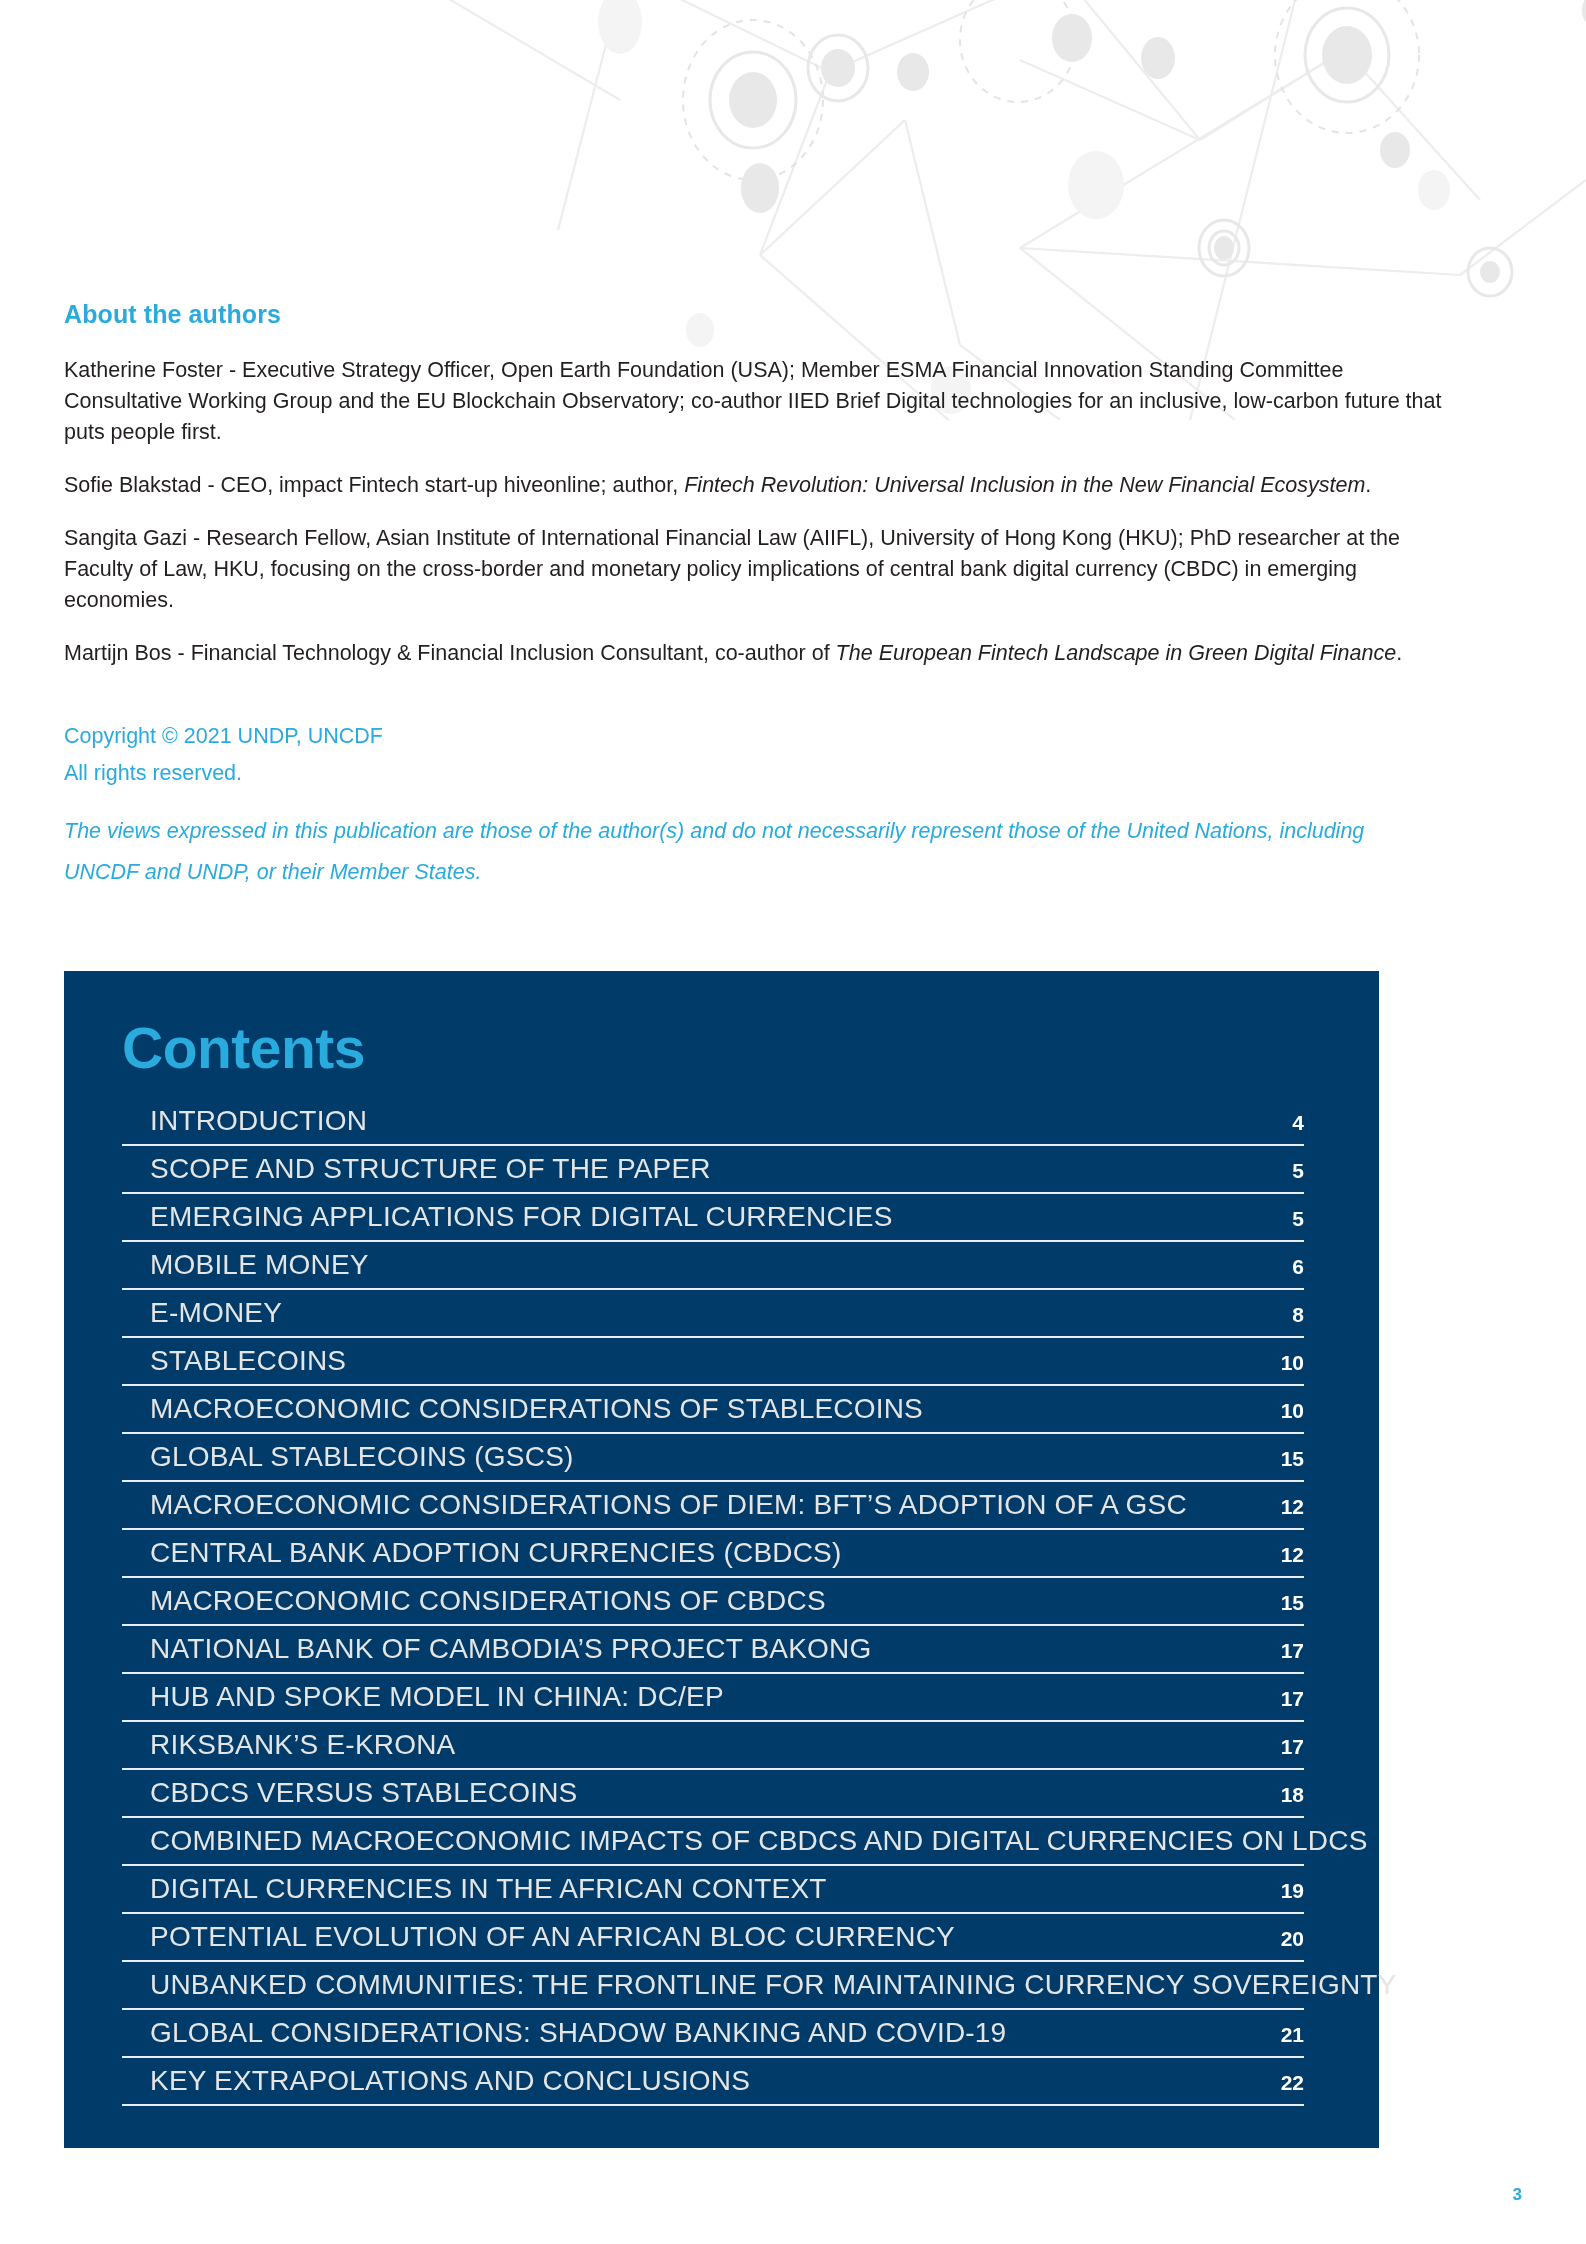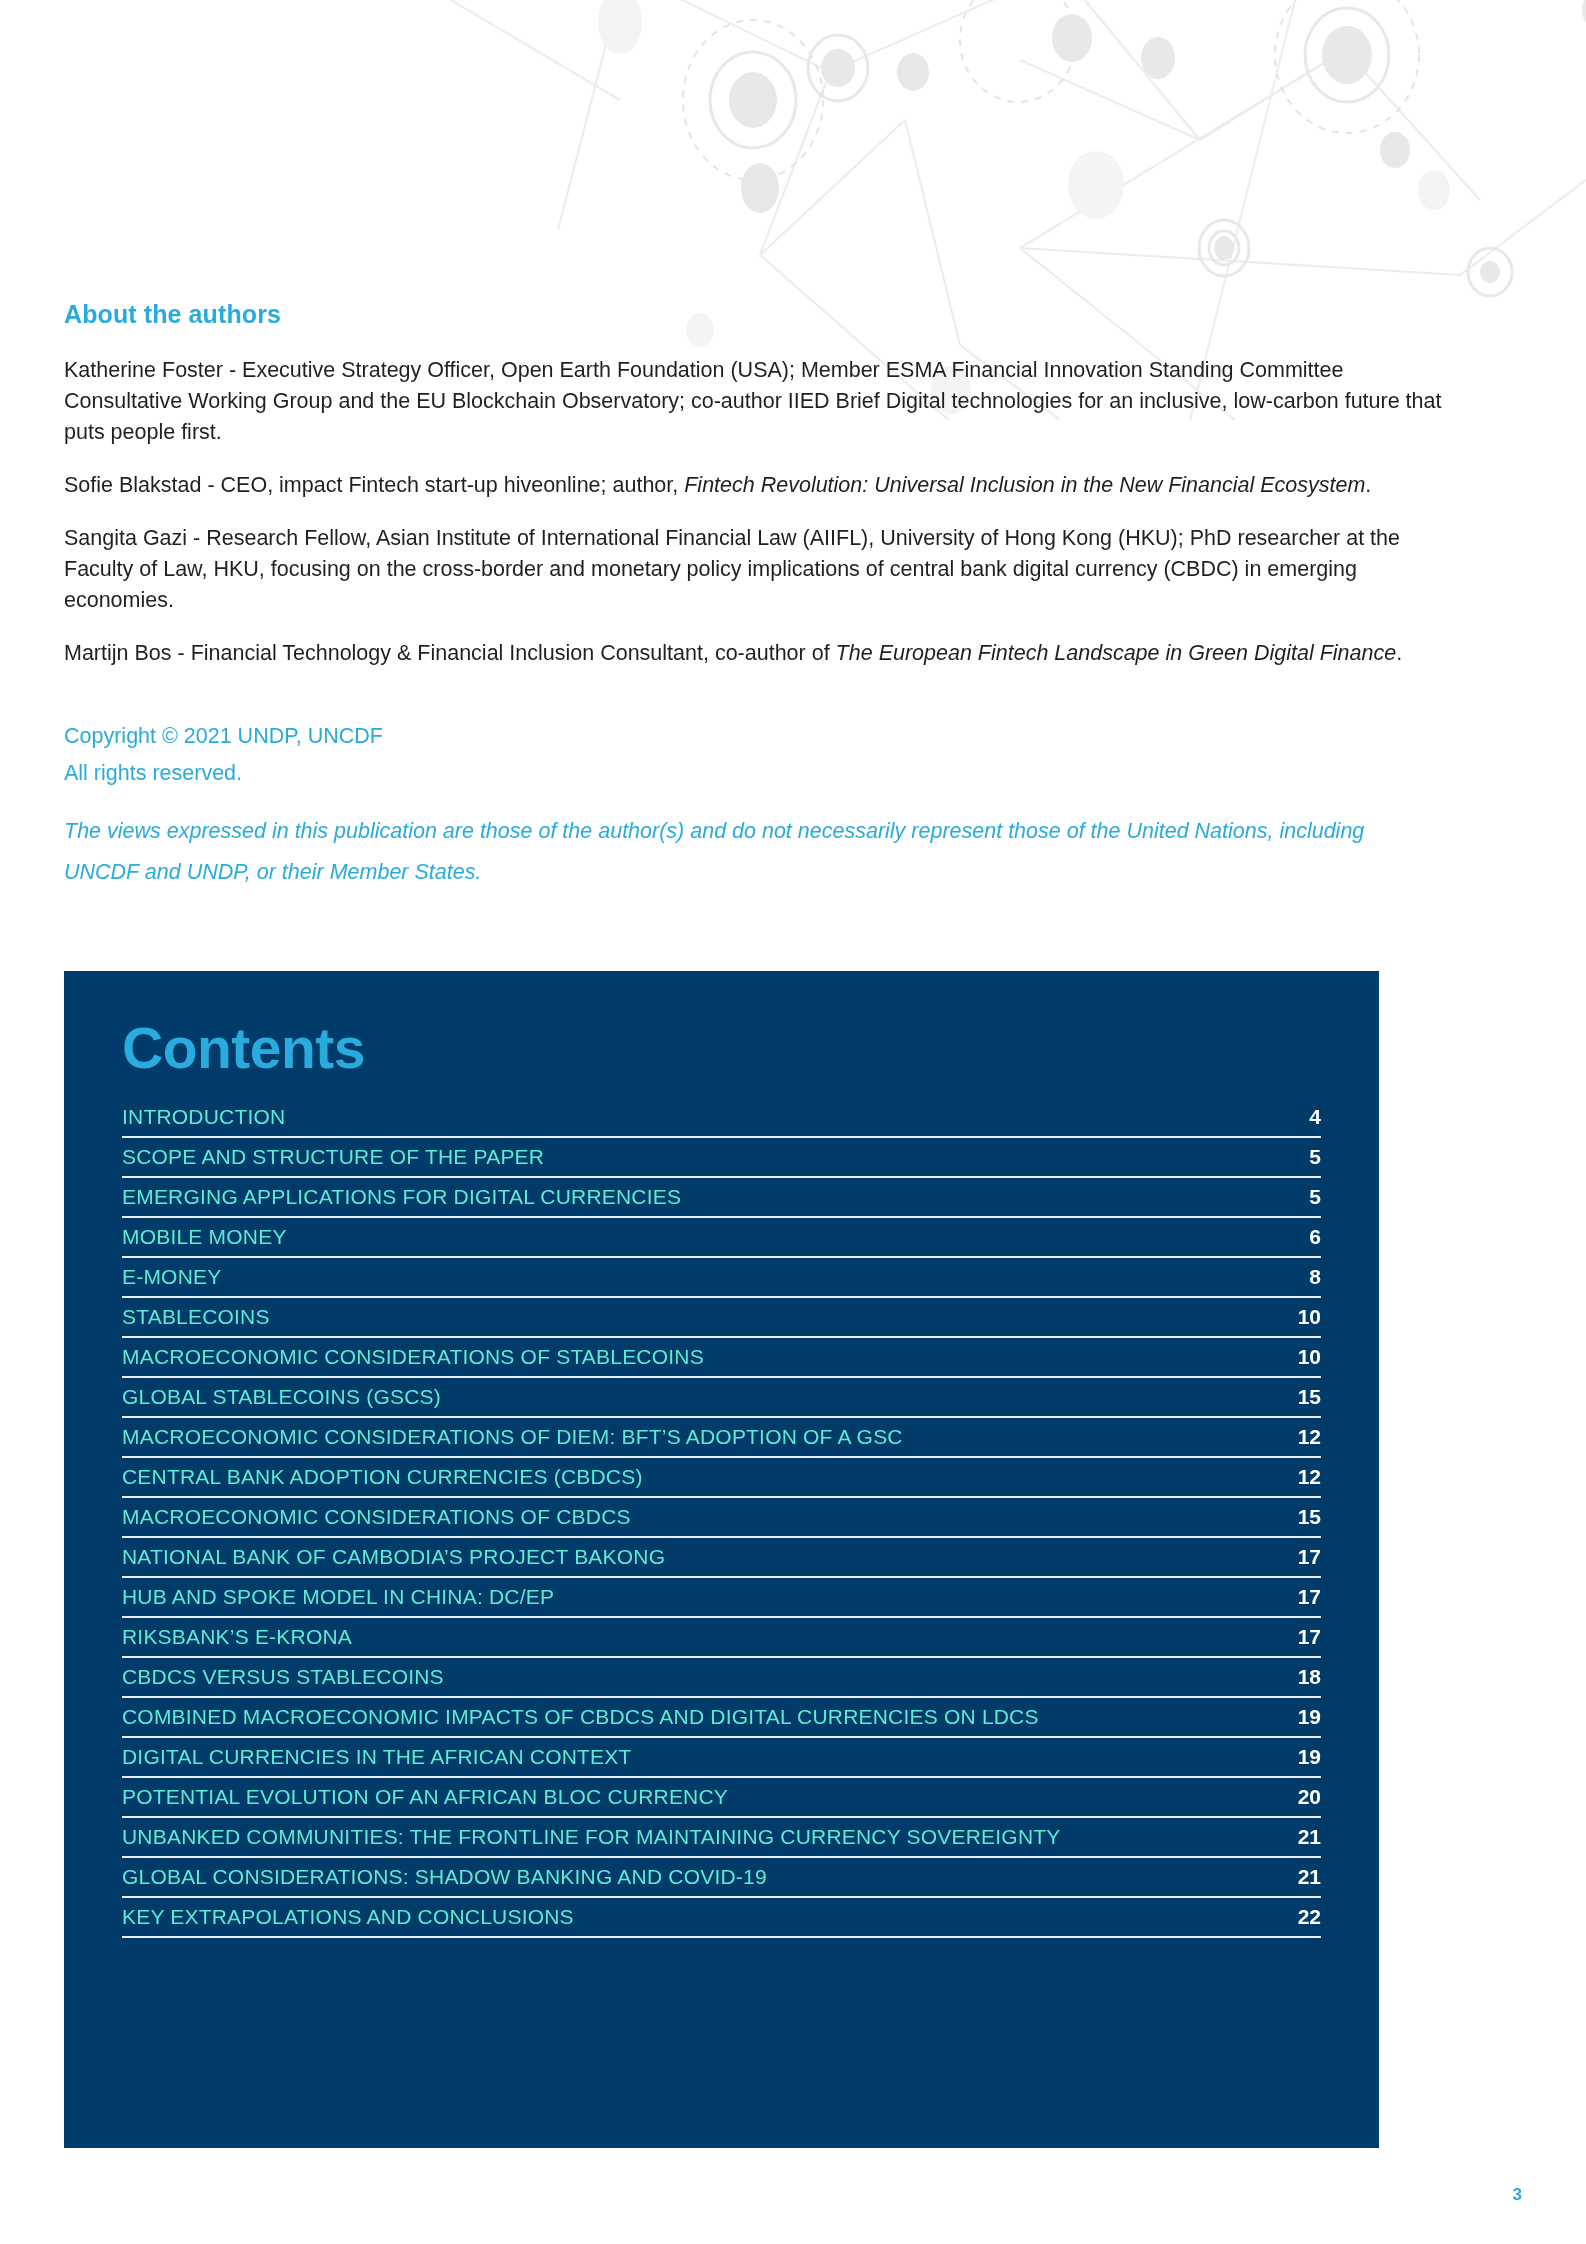--- a/index.html
+++ b/index.html
@@ -69,21 +69,21 @@
 
   
   #contents-panel {
     position: absolute;
     left: 64px;
     top: 971px;
     width: 1315px;
     height: 1177px;
     background: #003B69;
     box-sizing: border-box;
-    padding: 48px 58px 0 58px;
+    padding: 48px 75px 0 58px;
   }
   #contents-title {
     color: #29ABDE;
     font-size: 57px;
     font-weight: bold;
     letter-spacing: -0.5px;
     margin: 0 0 26px 0;
     line-height: 1.05;
   }
   #toc-list {
@@ -92,24 +92,25 @@
   .toc-row {
     display: flex;
     align-items: baseline;
     justify-content: space-between;
     padding: 0 0 7px 0;
     border-bottom: 2px solid #e8eef3;
     margin-bottom: 7px;
   }
   .toc-row:first-child { }
   .toc-label {
-    color: #5eead4;
-    font-size: 21px;
+    color: #e5e5e5;
+    font-size: 28px;
     letter-spacing: 0.2px;
     white-space: nowrap;
+    margin-left: 28px;
   }
   .toc-page {
     color: #ffffff;
     font-size: 21px;
     font-weight: 700;
     margin-left: 20px;
     white-space: nowrap;
   }
 
   

